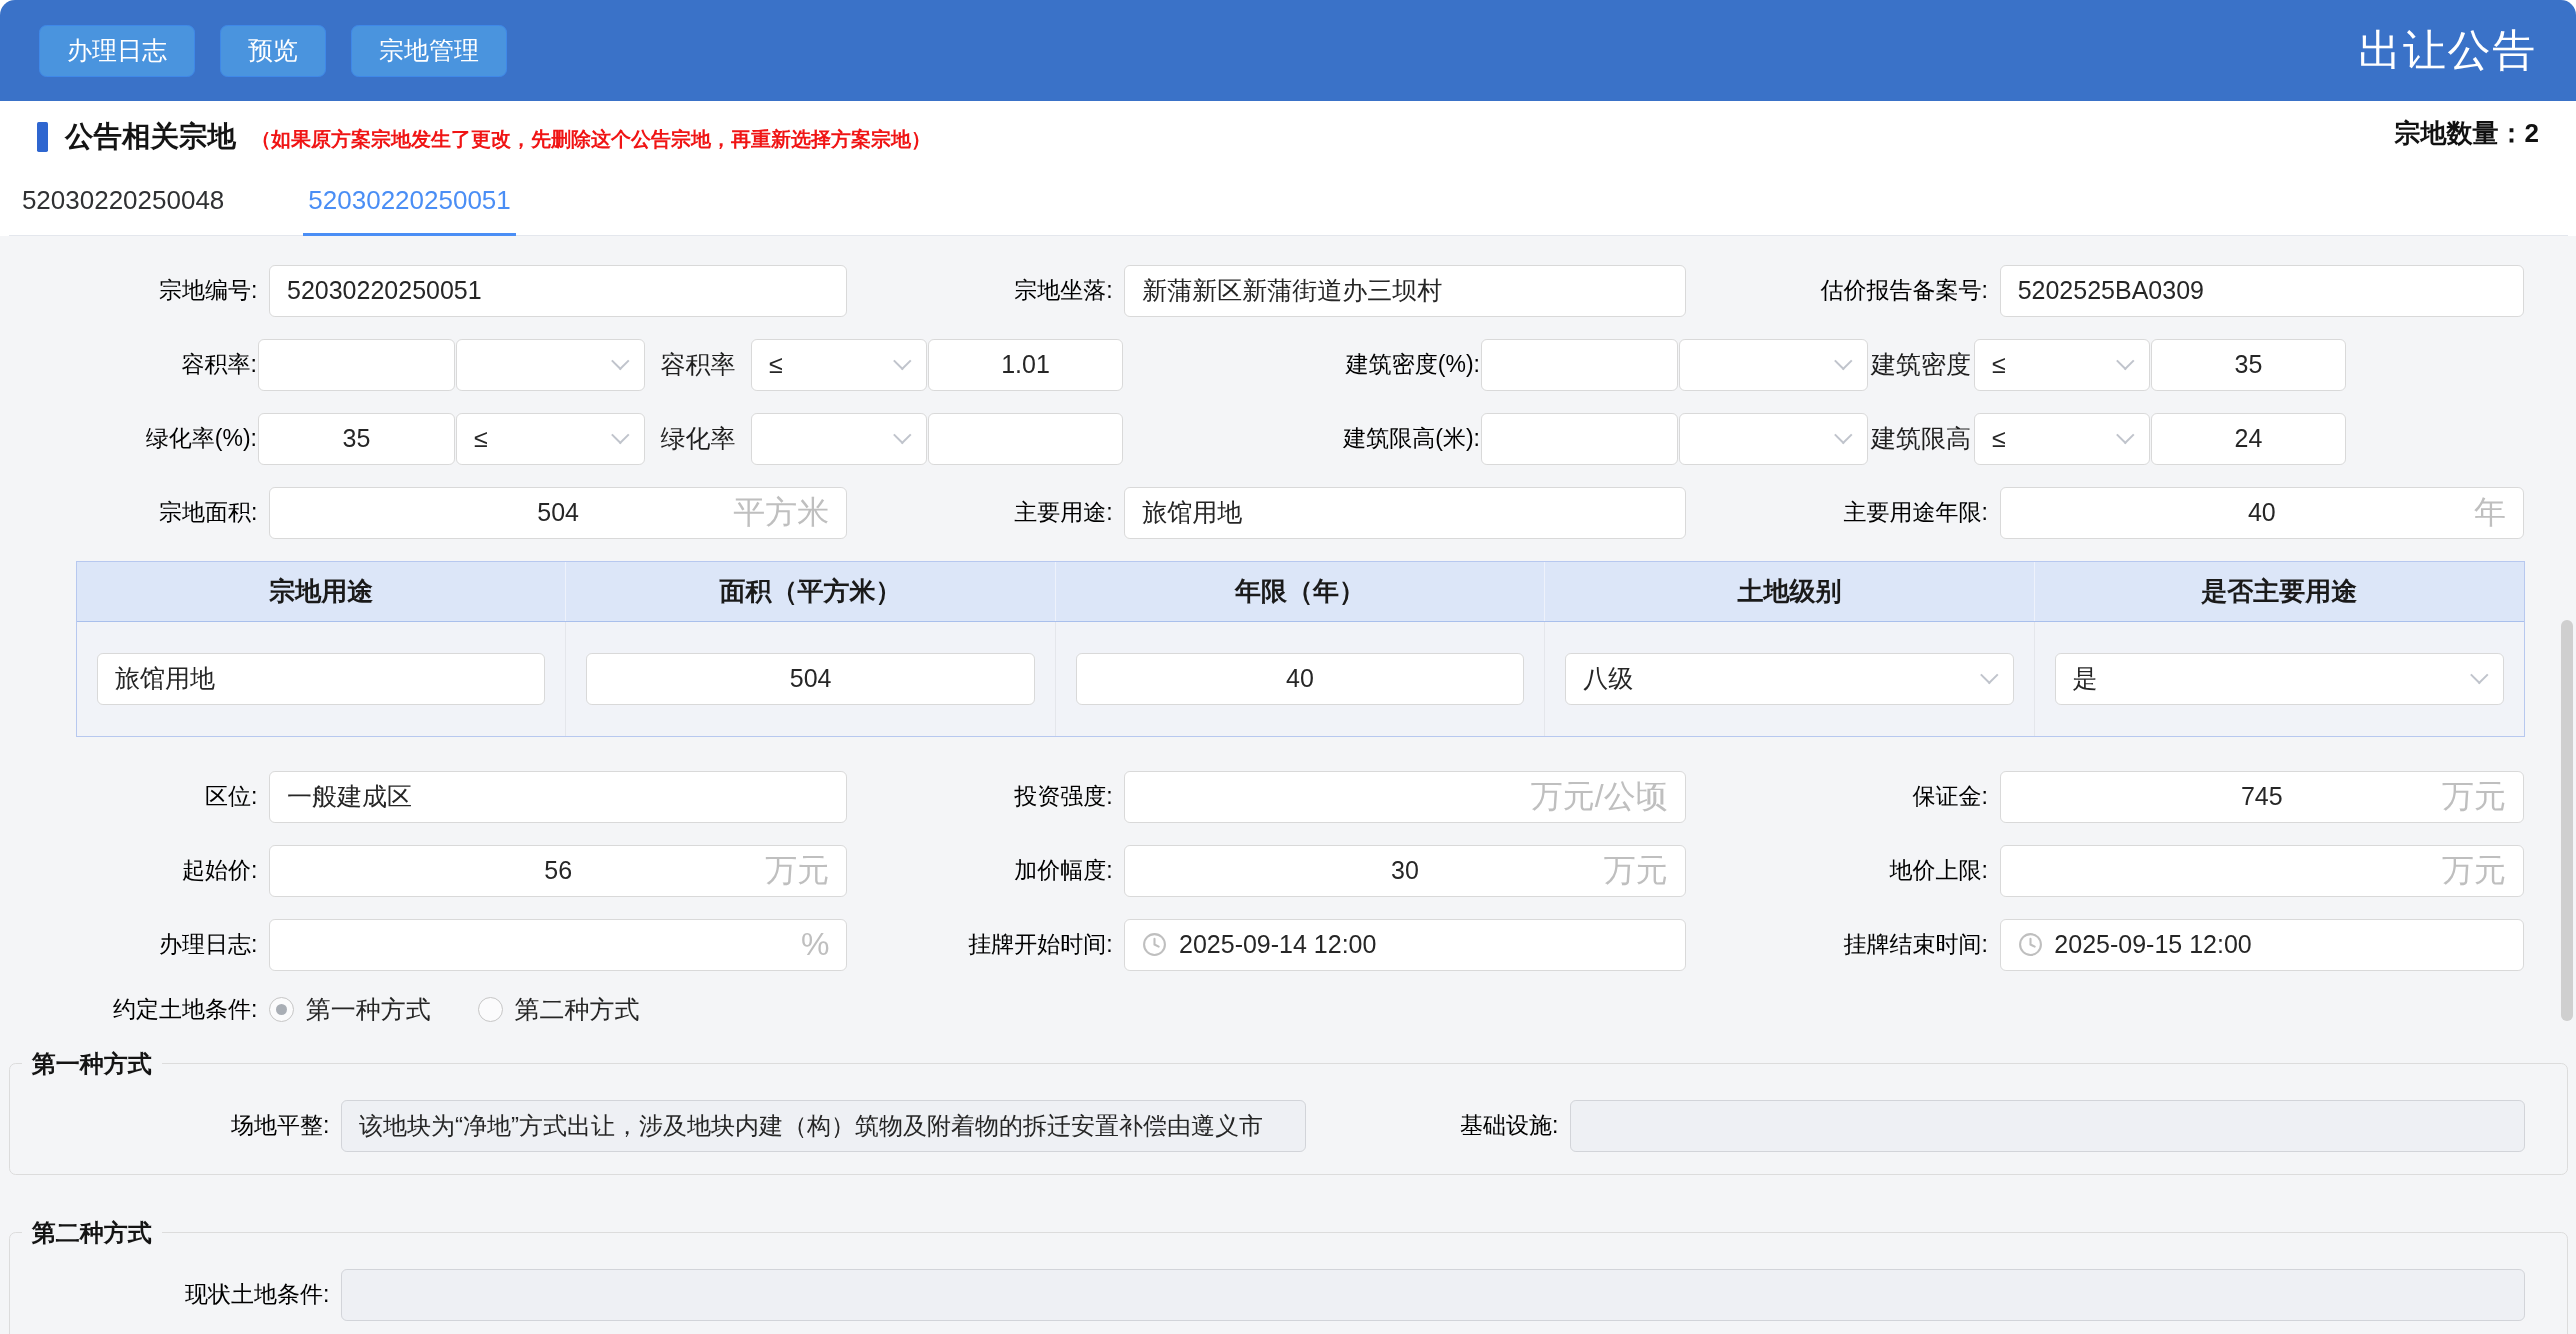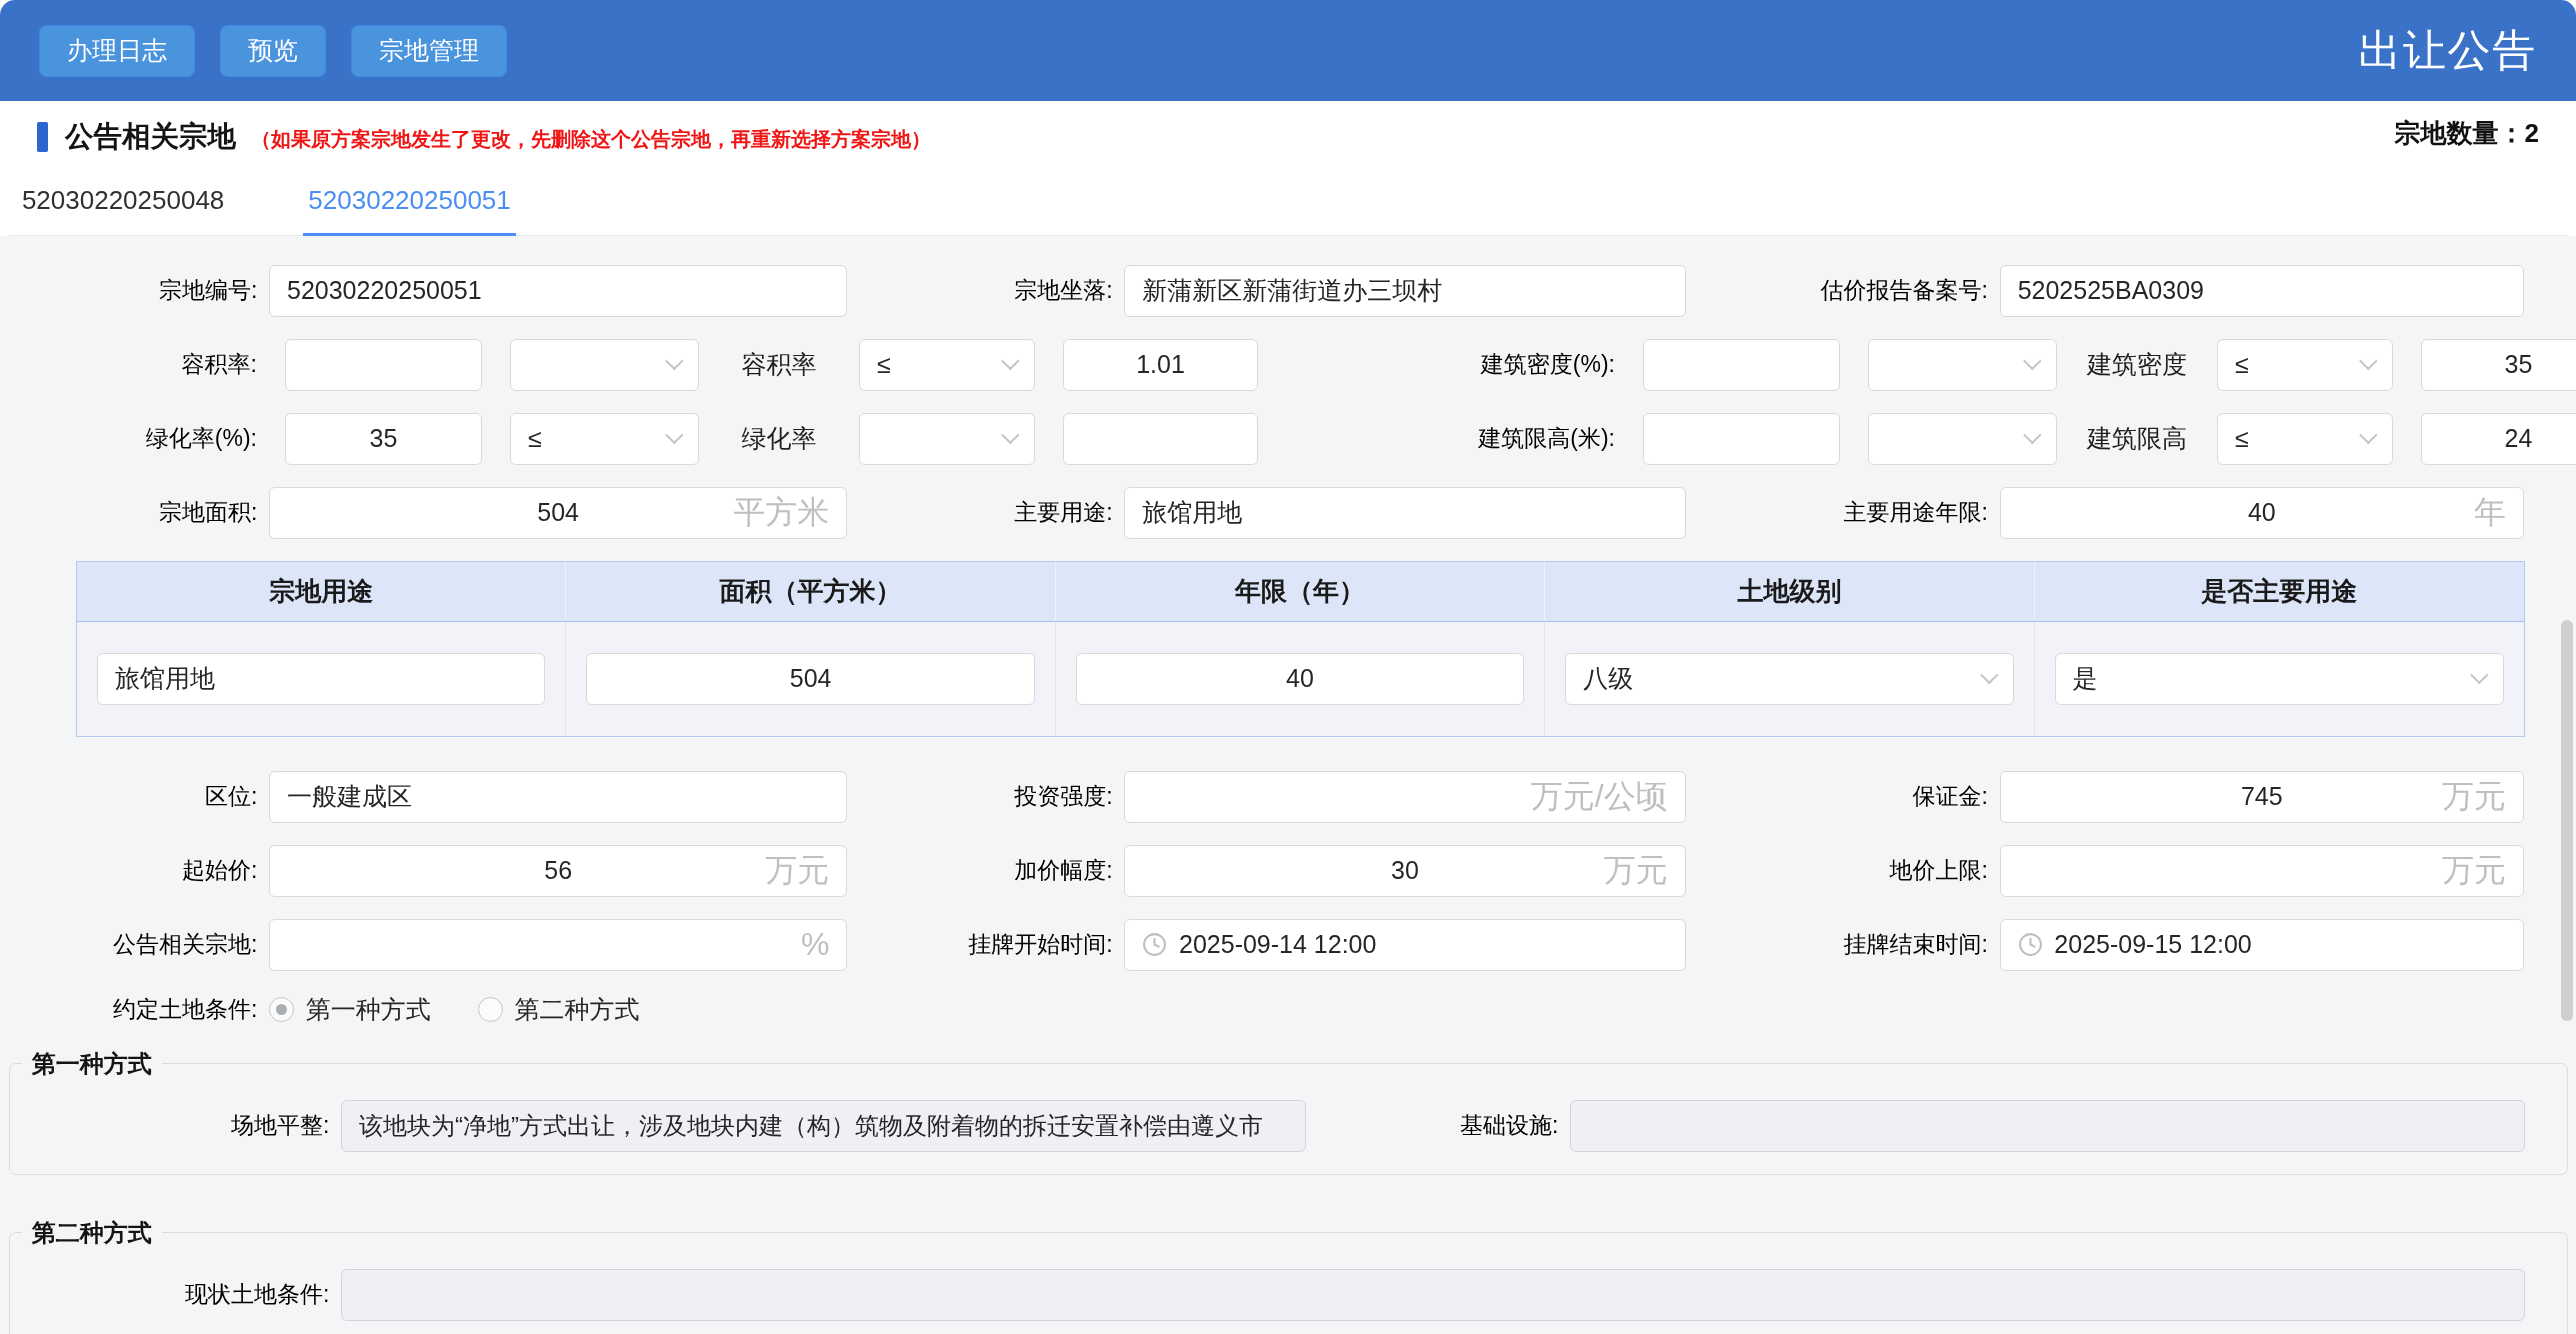--- a/index.html
+++ b/index.html
@@ -38,21 +38,21 @@
   .inp { flex:1; }
   .val { flex:1; white-space:nowrap; overflow:hidden; }
   .inp.num .val { text-align:center; }
   .suffix { position:absolute; right:17px; color:#bfbfbf; font-size:32px; }
   .sel { cursor:pointer; }
   .chev { width:12.6px; height:12.6px; border-right:2.5px solid #c0c4cc; border-bottom:2.5px solid #c0c4cc;
     transform:rotate(45deg) translate(-2.5px,-2.5px); flex-shrink:0; margin-left:10px; }
 
   
   .combo { display:flex; margin-bottom:22px; align-items:center; }
-  .cg { display:flex; align-items:center; gap:28px; }
+  .cg { display:flex; align-items:center; gap:1px; }
   .cg .lbl { padding-right:0; }
   .cg1 .lbl { width:223px; }
   .cg2 { margin-left:185px; }
   .cg2 .lbl { width:172px; }
   .w-a { width:197px; flex:none; } .w-sa { width:189px; flex:none; }
   .mid { min-width:104px; text-align:center; font-size:25px; color:#1f1f1f; white-space:nowrap; }
   .w-sb { width:176px; flex:none; } .w-b { width:195px; flex:none; }
 
   
   .use-table { margin:15px 0 34px 42px; width:2449px; border:1.7px solid #b7c8ef; background:#f1f3f8; }
@@ -316,21 +316,21 @@
       <span class="lbl lbl-3">地价上限:</span>
       <div class="inp num">
           <span class="val"></span>
           <span class="suffix">万元</span>
         </div>
     </div>
   </div>
 
   <div class="frow">
     <div class="cell">
-      <span class="lbl lbl-1">公告相关宗地:</span>
+      <span class="lbl lbl-1">办理日志:</span>
       <div class="inp num">
           <span class="val"></span>
           <span class="suffix">%</span>
         </div>
     </div>
     <div class="cell">
       <span class="lbl lbl-2">挂牌开始时间:</span>
       <div class="inp">
         <svg width="25" height="25" viewBox="0 0 24 24" style="margin-right:11.7px;flex-shrink:0;">
             <circle cx="12" cy="12" r="10" fill="none" stroke="#bfbfbf" stroke-width="2"></circle>

